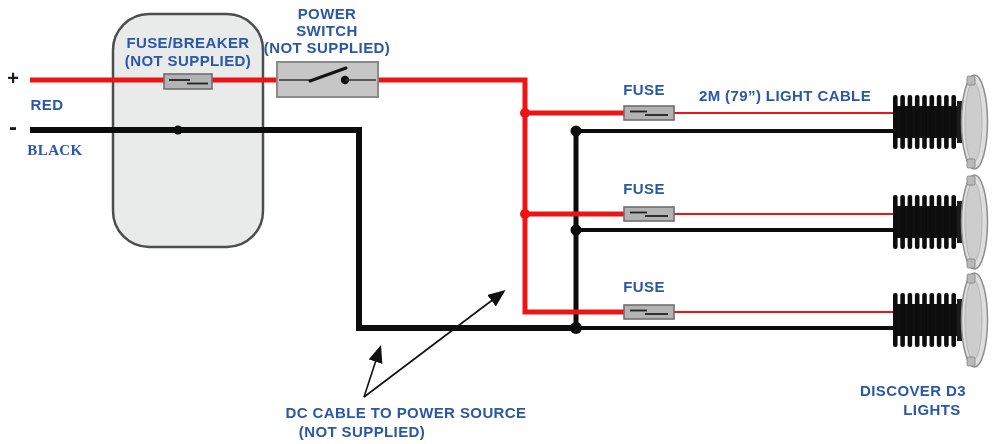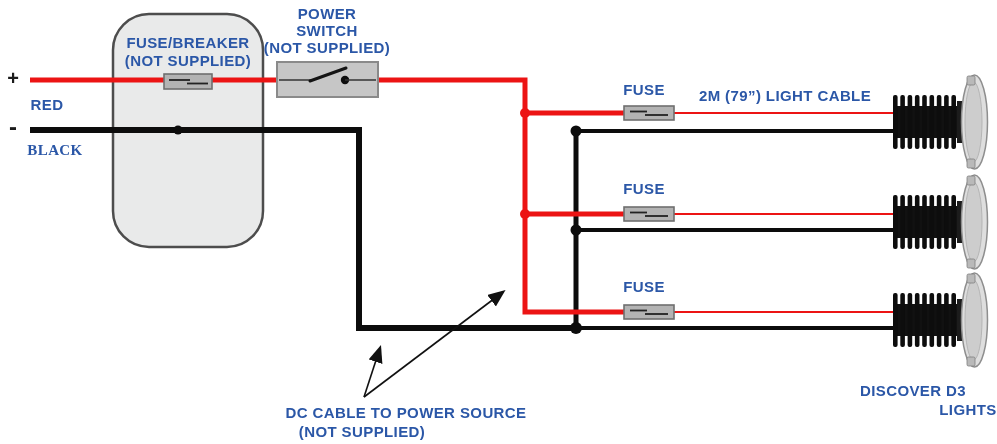--- a/index.html
+++ b/index.html
@@ -151,15 +151,15 @@
   <div class="lbl" style="left:644px;top:89px;">FUSE</div>
   <div class="lbl" style="left:644px;top:188px;">FUSE</div>
   <div class="lbl" style="left:644px;top:286px;">FUSE</div>
 
   <div class="lbl" style="left:785px;top:95px;">2M (79”) LIGHT CABLE</div>
 
   <div class="lbl" style="left:362px;top:412px;margin-left:44px;">DC CABLE TO POWER SOURCE</div>
   <div class="lbl" style="left:362px;top:431px;">(NOT SUPPLIED)</div>
 
   <div class="lbl" style="left:913px;top:390px;">DISCOVER D3</div>
-  <div class="lbl" style="left:968px;top:409px;">LIGHTS</div>
+  <div class="lbl" style="left:932px;top:409px;">LIGHTS</div>
 
 </div>
 
 </body></html>

